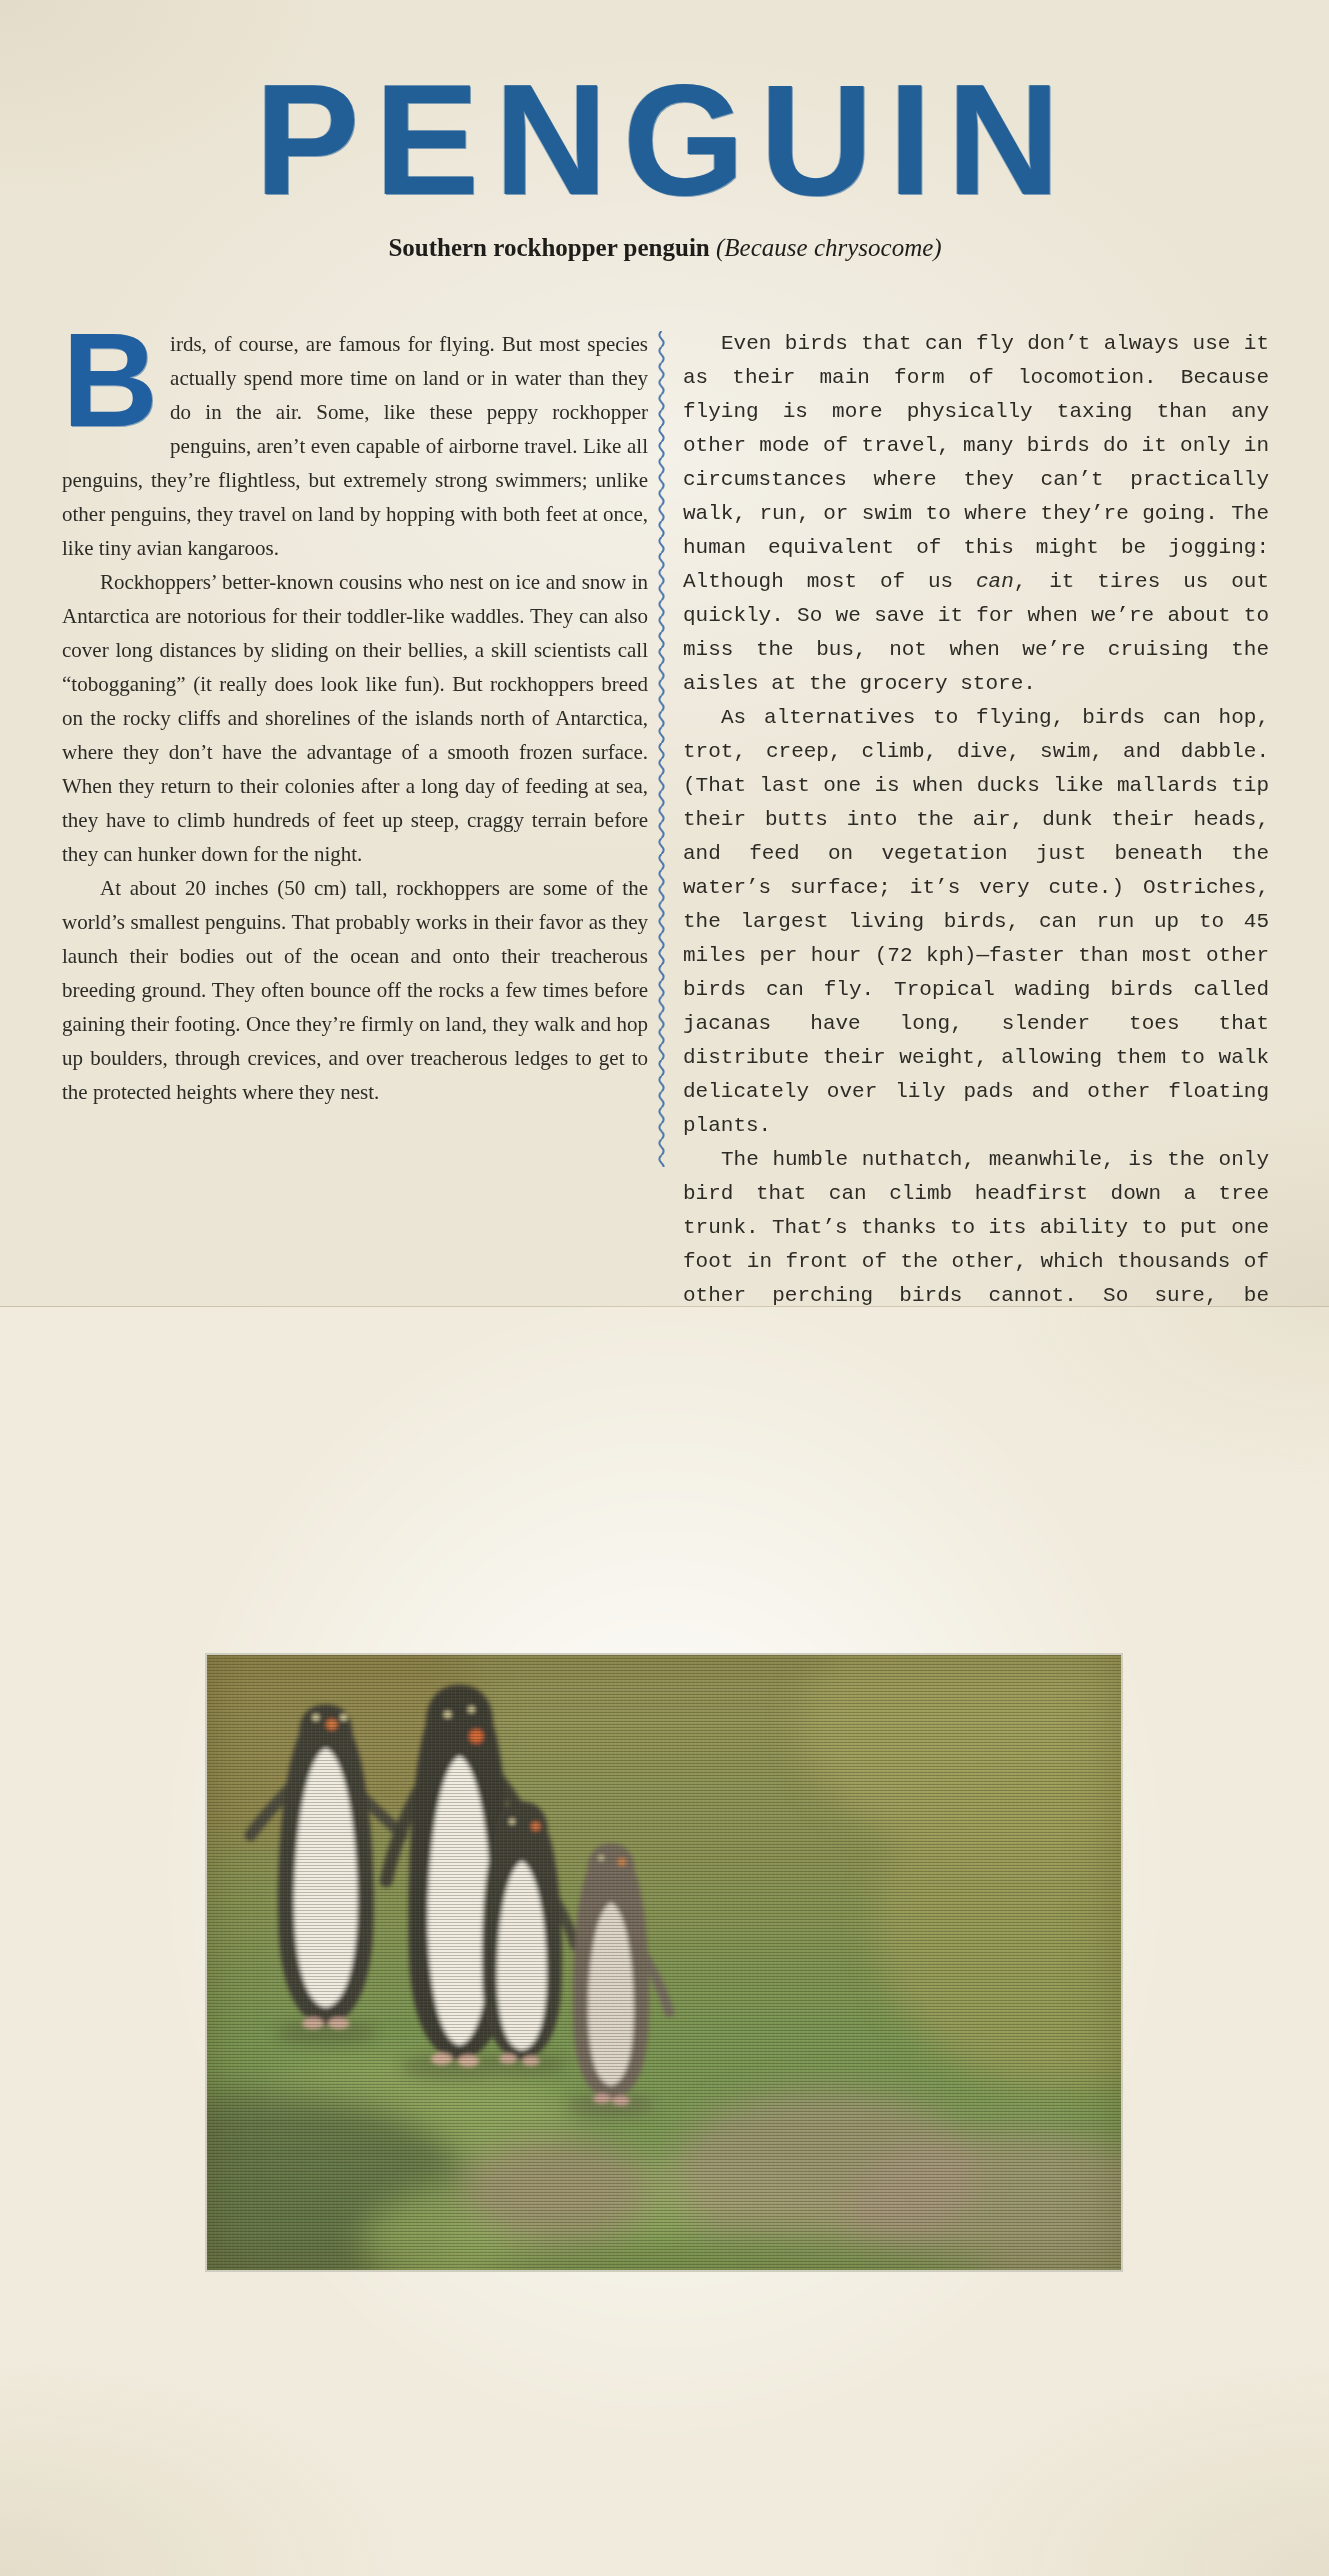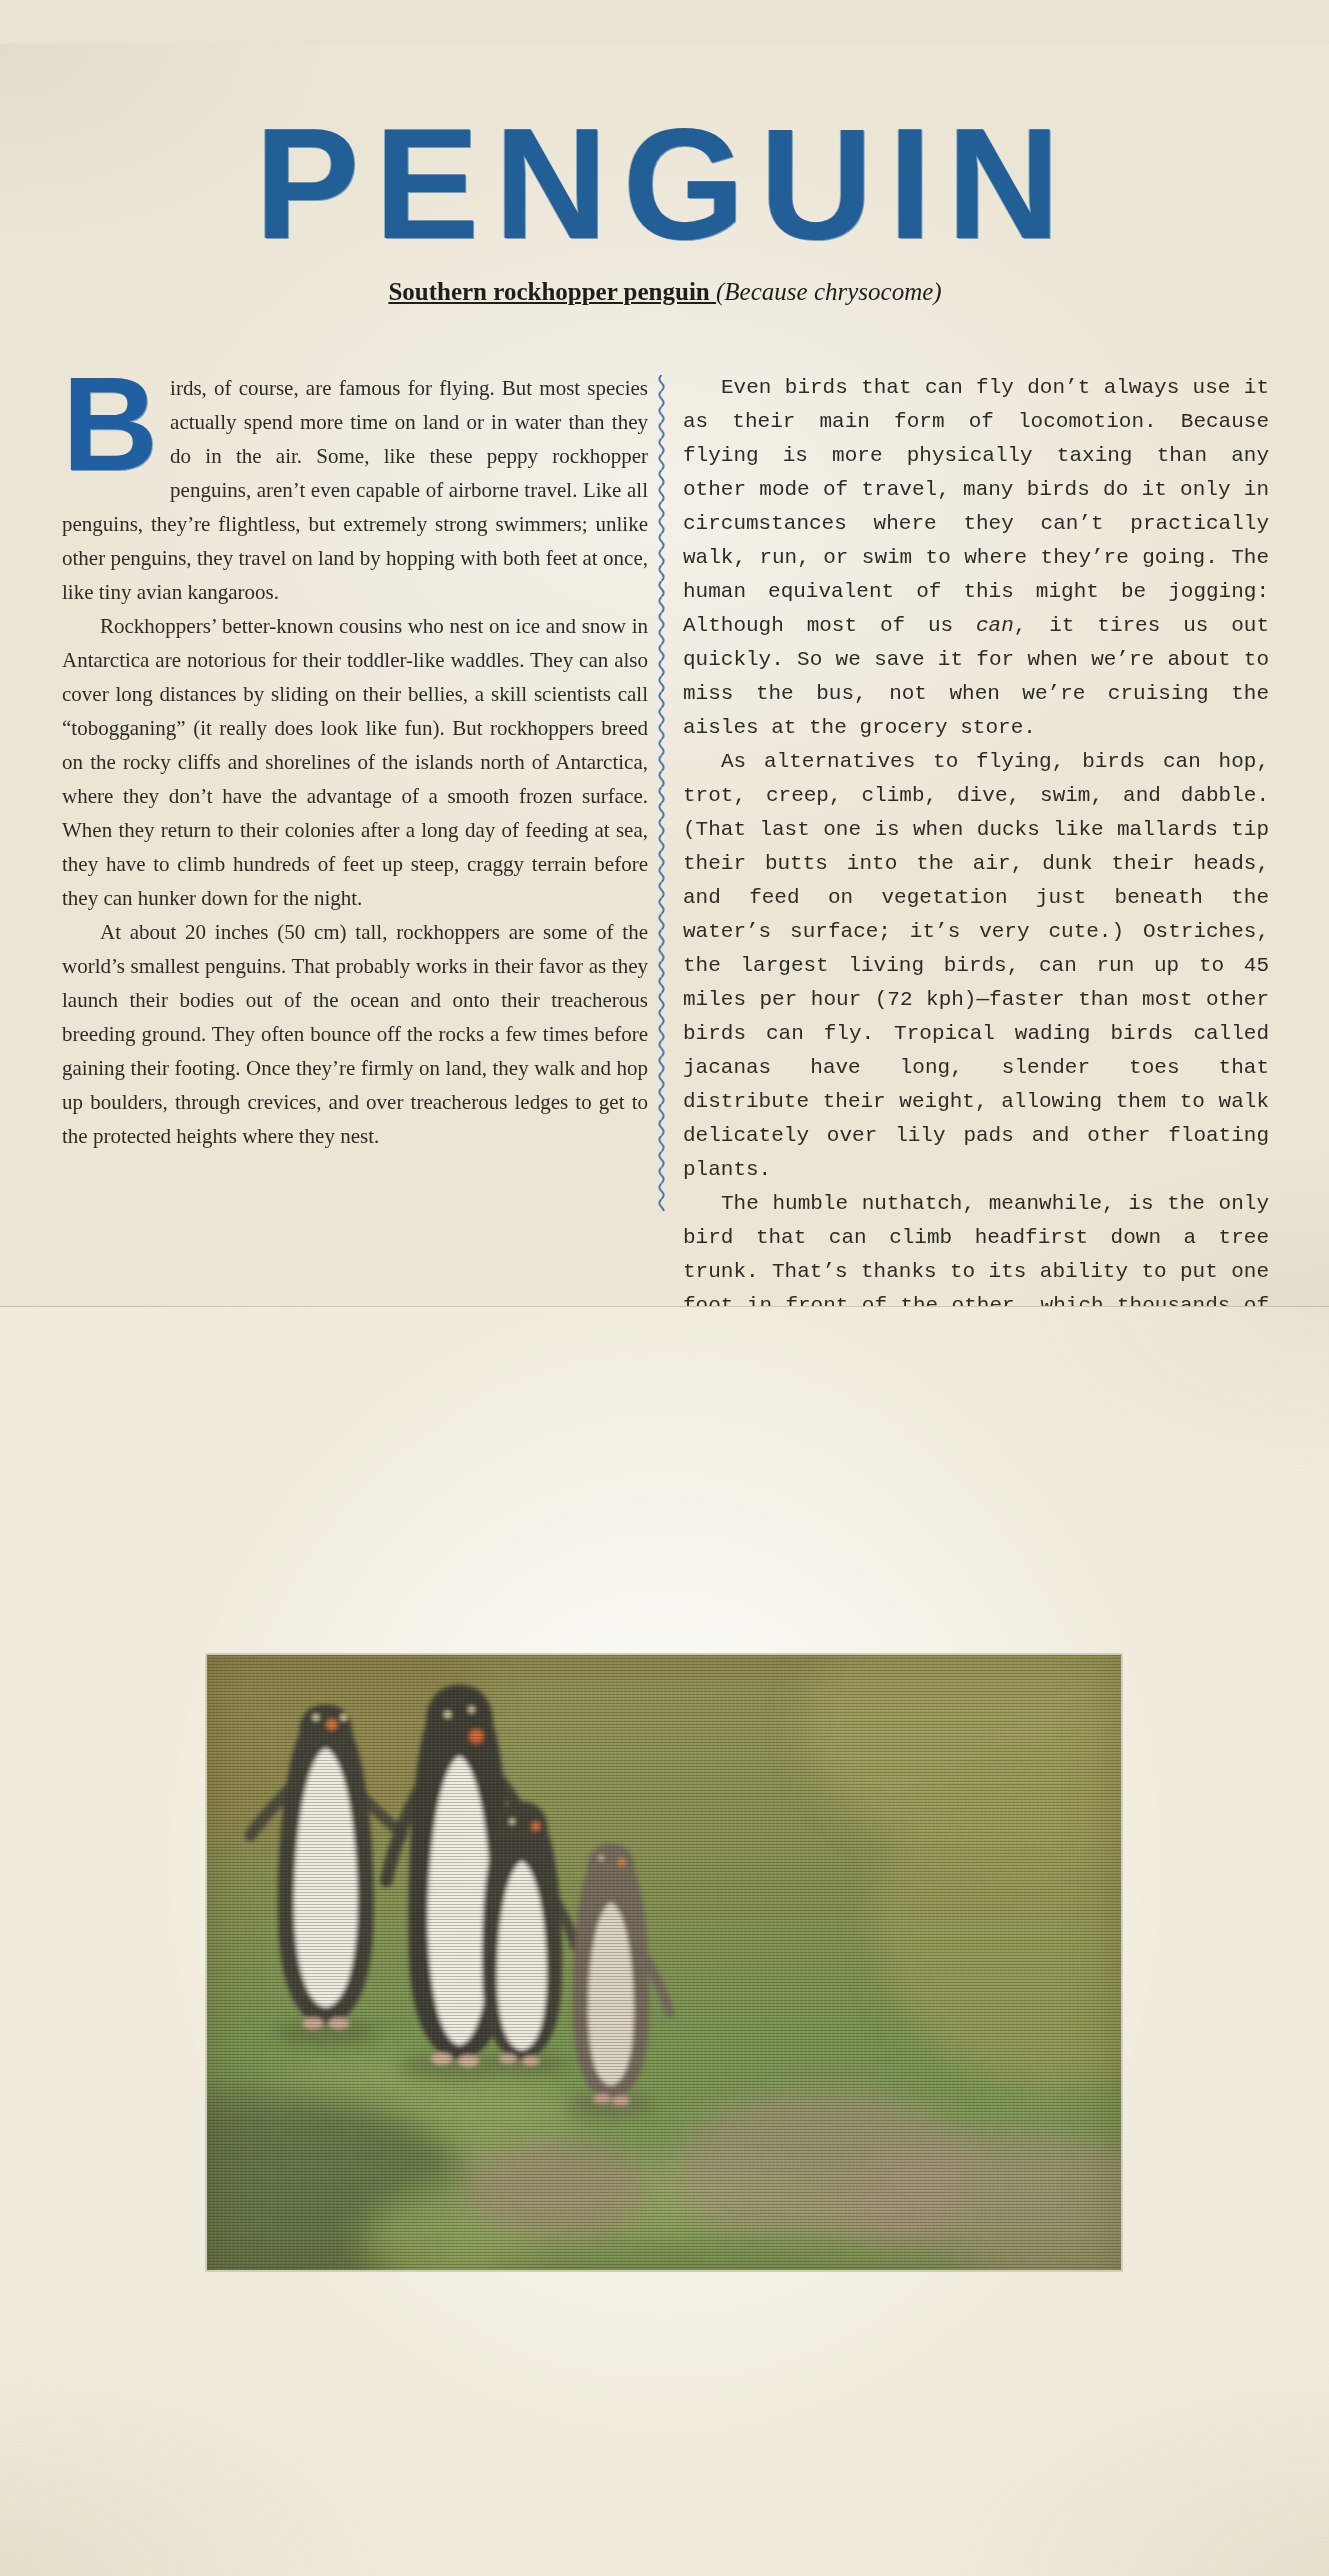--- a/index.html
+++ b/index.html
@@ -8,21 +8,20 @@
   
   .page{position:absolute;left:0;width:1330px;}
   #page-top{
     top:0;height:1306px;
     background:
       radial-gradient(ellipse 892px 594px at 50% 35%, rgba(255,255,255,.45), rgba(255,255,255,0) 70%),
       radial-gradient(ellipse 495px 297px at 0% 0%, rgba(190,178,148,.18), rgba(190,178,148,0) 70%),
       radial-gradient(ellipse 495px 297px at 100% 100%, rgba(190,178,148,.22), rgba(190,178,148,0) 70%),
       #ebe5d5;
     box-shadow:0 2px 3px rgba(120,108,80,.35);
-    margin-top:44px;
   }
   #page-bottom{
     top:1306px;height:1270px;
     border-top:1px solid rgba(170,158,128,.45);
     background:
       radial-gradient(ellipse 713px 812px at 50% 44%, #ffffff 0%, rgba(255,255,255,0) 72%),
       radial-gradient(ellipse 594px 317px at 0% 100%, rgba(196,184,152,.28), rgba(196,184,152,0) 70%),
       radial-gradient(ellipse 594px 317px at 100% 100%, rgba(196,184,152,.25), rgba(196,184,152,0) 70%),
       radial-gradient(ellipse 495px 258px at 100% 0%, rgba(196,184,152,.18), rgba(196,184,152,0) 70%),
       #f0ebdc;
@@ -34,21 +33,21 @@
     text-align:center;
     font-family:"Liberation Sans",sans-serif;
     font-weight:bold;font-size:157px;line-height:1;
     letter-spacing:15px;color:#225f97;
     text-shadow:1px 1px 0 rgba(34,95,151,.55), -1px 0 0 rgba(34,95,151,.4);
   }
   #subtitle{
     position:absolute;top:232px;left:0;width:1330px;
     text-align:center;font-size:25px;line-height:32px;color:#1f1d19;
   }
-  #subtitle .common{font-weight:bold;text-decoration:underline;}
+  #subtitle .common{font-weight:bold;}
   #subtitle .sci{font-style:italic;}
 
   
   .col{position:absolute;top:327px;font-size:21px;line-height:34px;color:#2d2b26;text-align:justify;}
   #col-left{left:62px;width:586px;}
   #col-right{left:683px;width:586px;font-family:Liberation Mono, monospace;}
   .col p{margin:0;}
   .col p.indent{text-indent:38px;}
   .dropcap{
     float:left;

